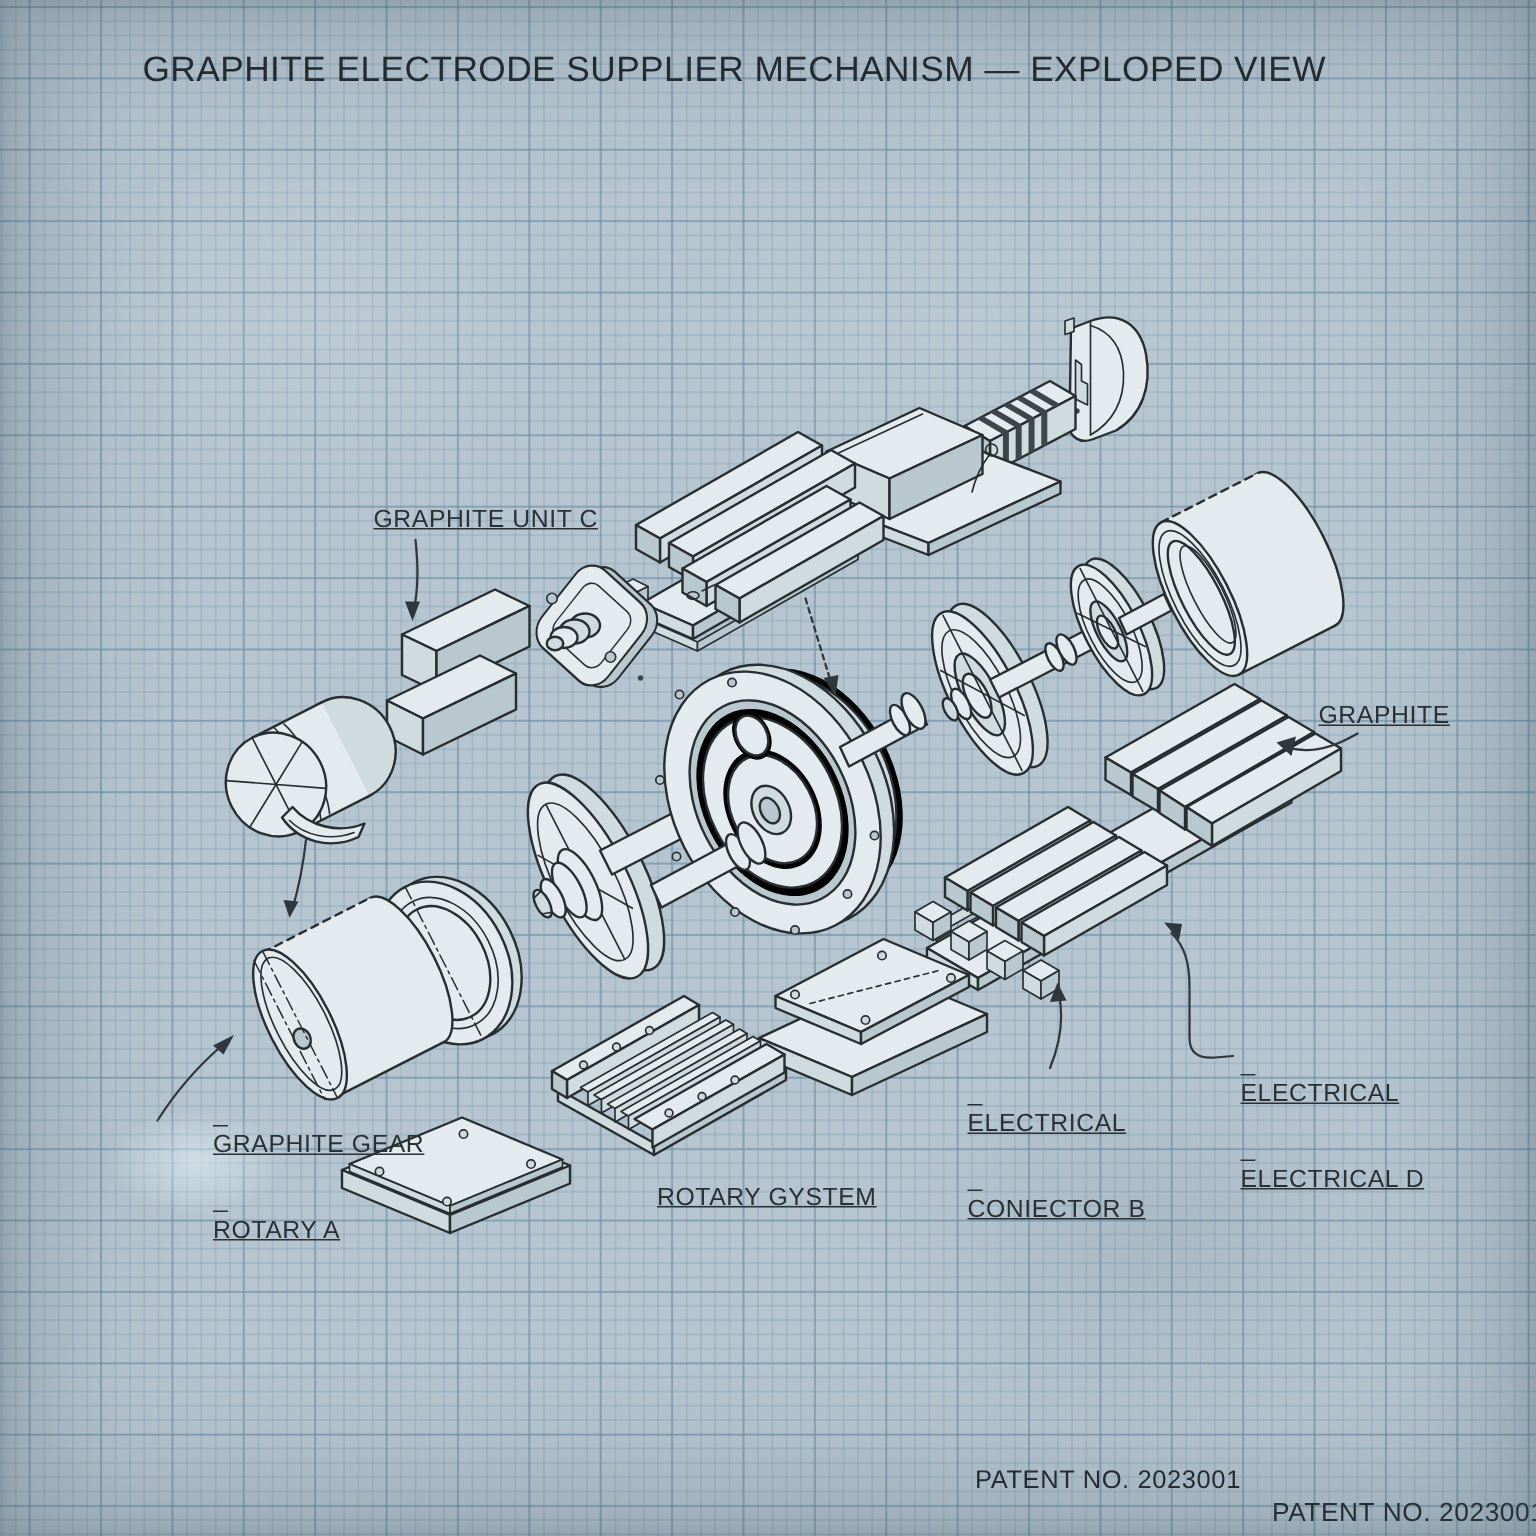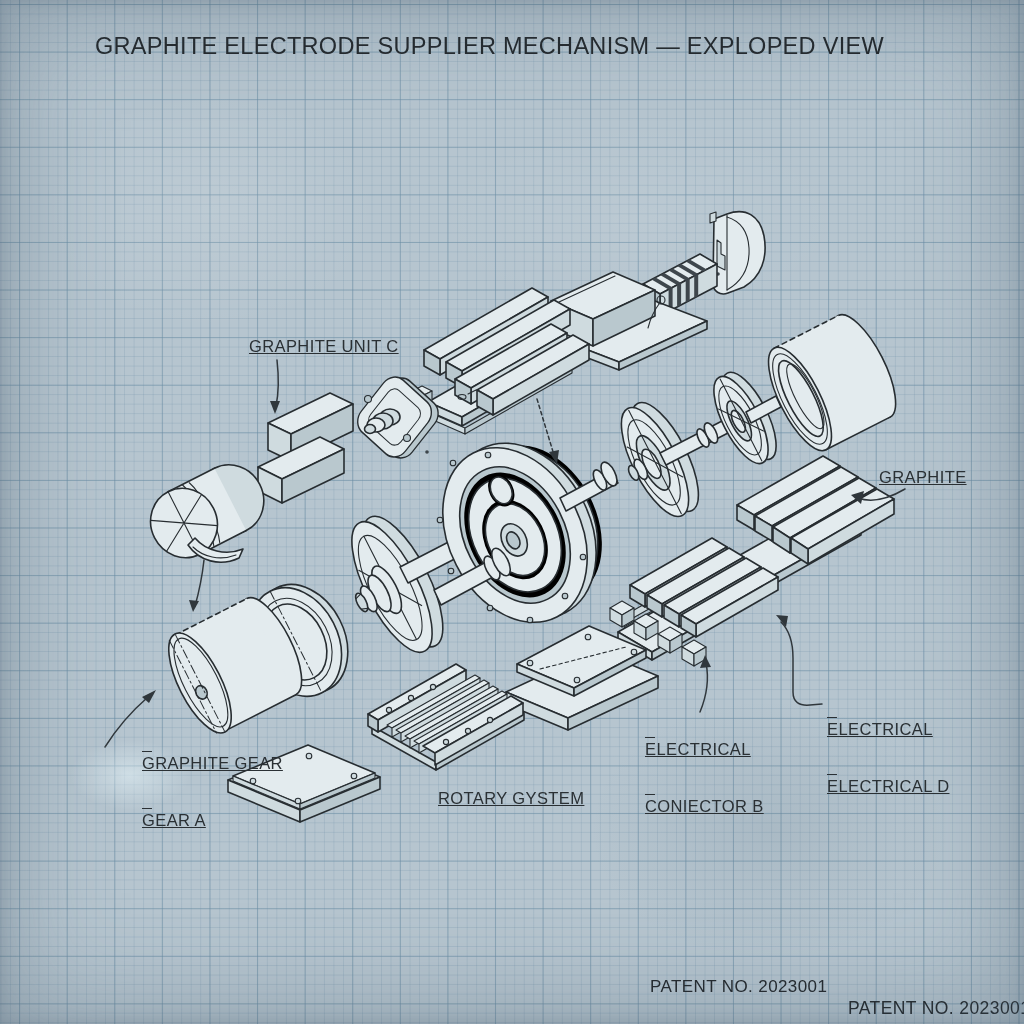--- a/index.html
+++ b/index.html
@@ -426,21 +426,21 @@
 </div>
 
 <div class="lbl" style="left:827px;top:682px;">
   <div>ELECTRICAL</div>
   <div>ELECTRICAL D</div>
 </div>
 
 <div class="stain s3"></div>
 <div class="lbl" style="left:95px;top:716px;margin-left:47px;">
   <div>GRAPHITE GEAR</div>
-  <div>GEAR A</div>
+  <div>ROTARY A</div>
 </div>
 
 <div class="lbl" style="left:410px;top:789px;margin-left:28px;">ROTARY GYSTEM</div>
 
 <div class="foot" style="left:650px;top:977px;">PATENT NO. 2023001</div>
 
 <div class="footR">
   <div>PATENT NO. 2023001</div>
   
 </div>

